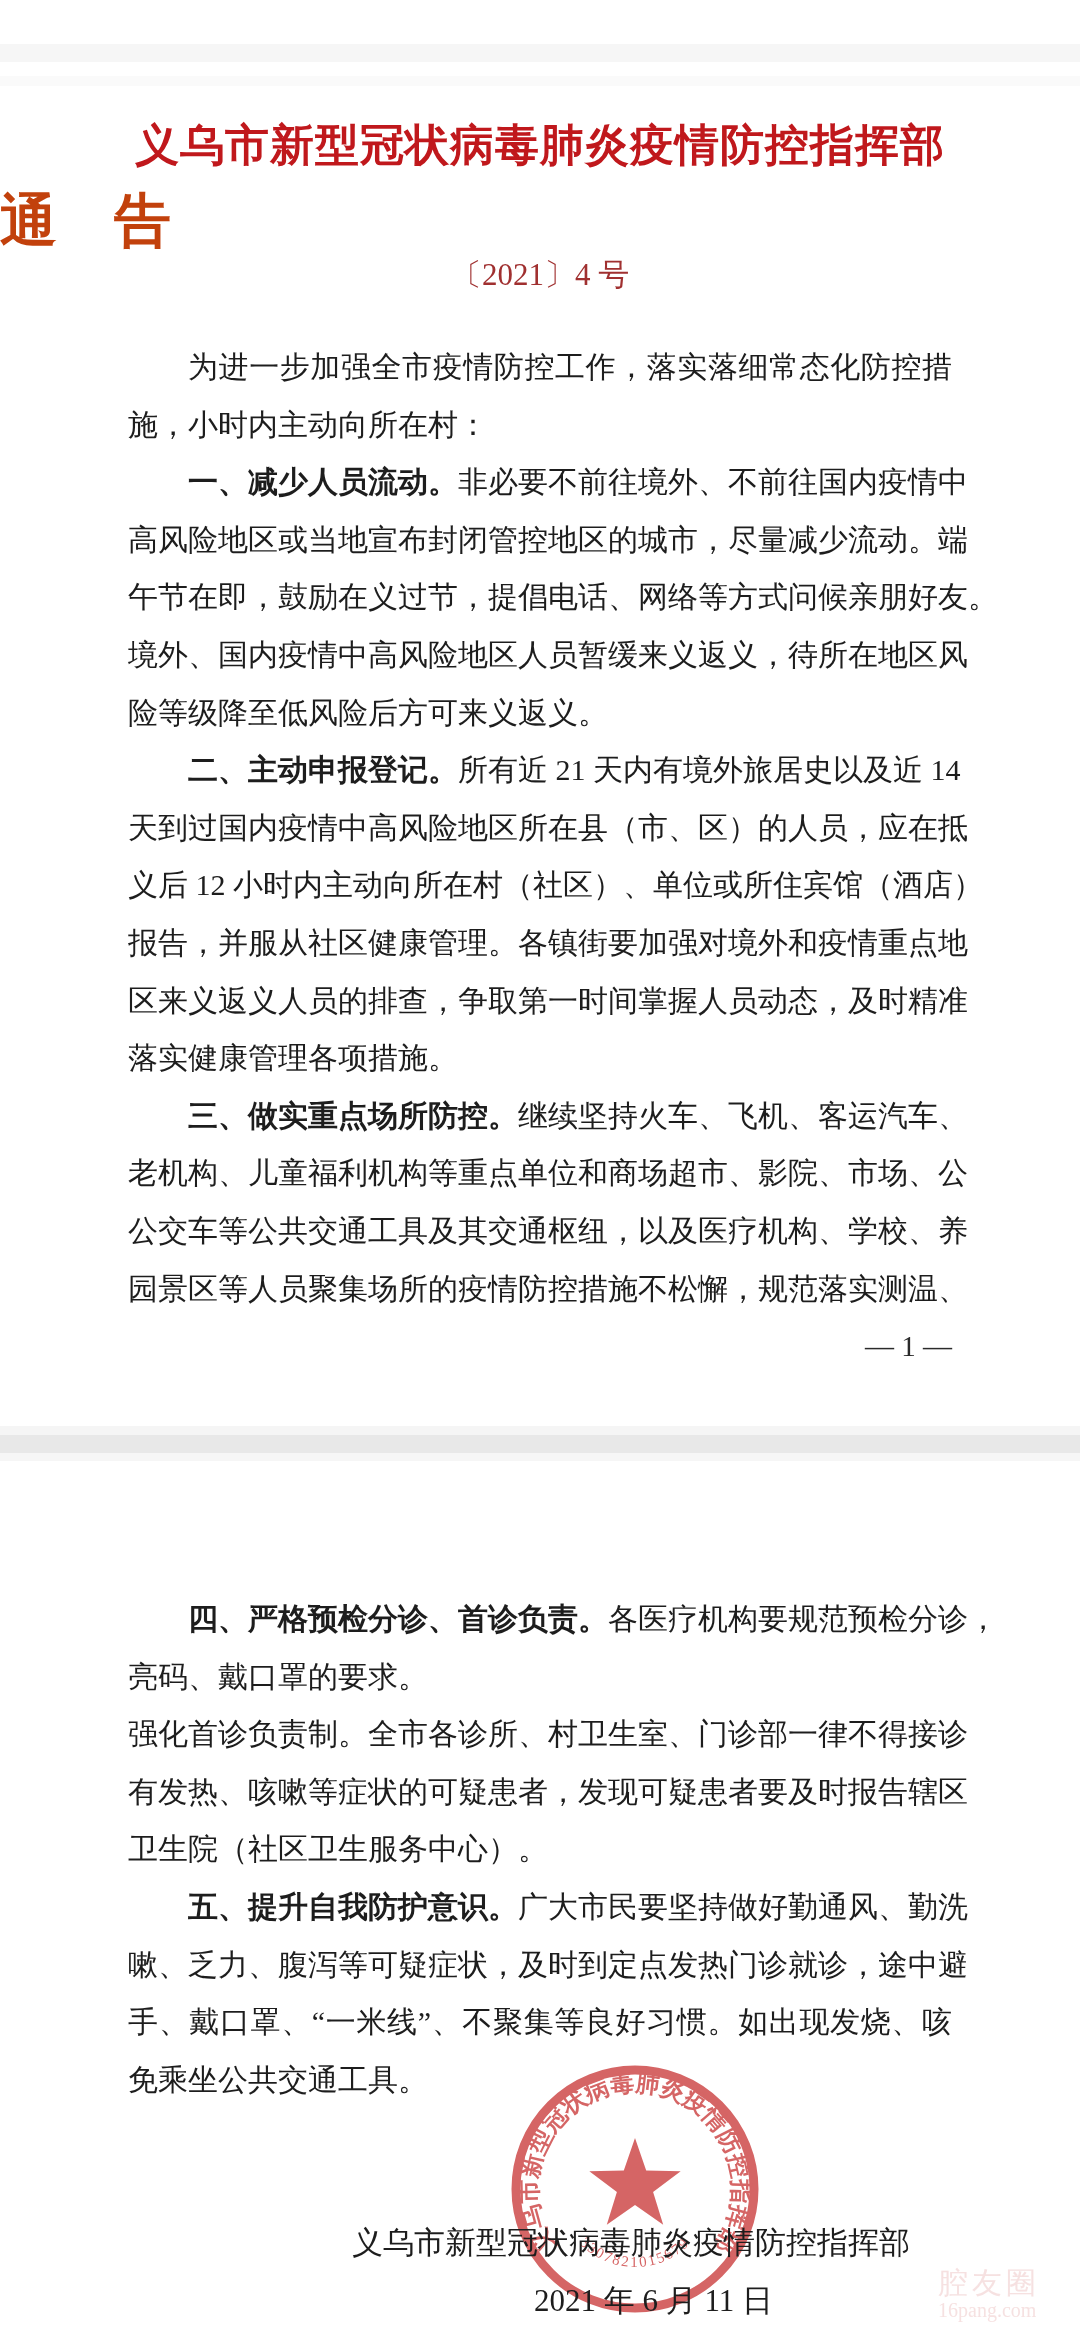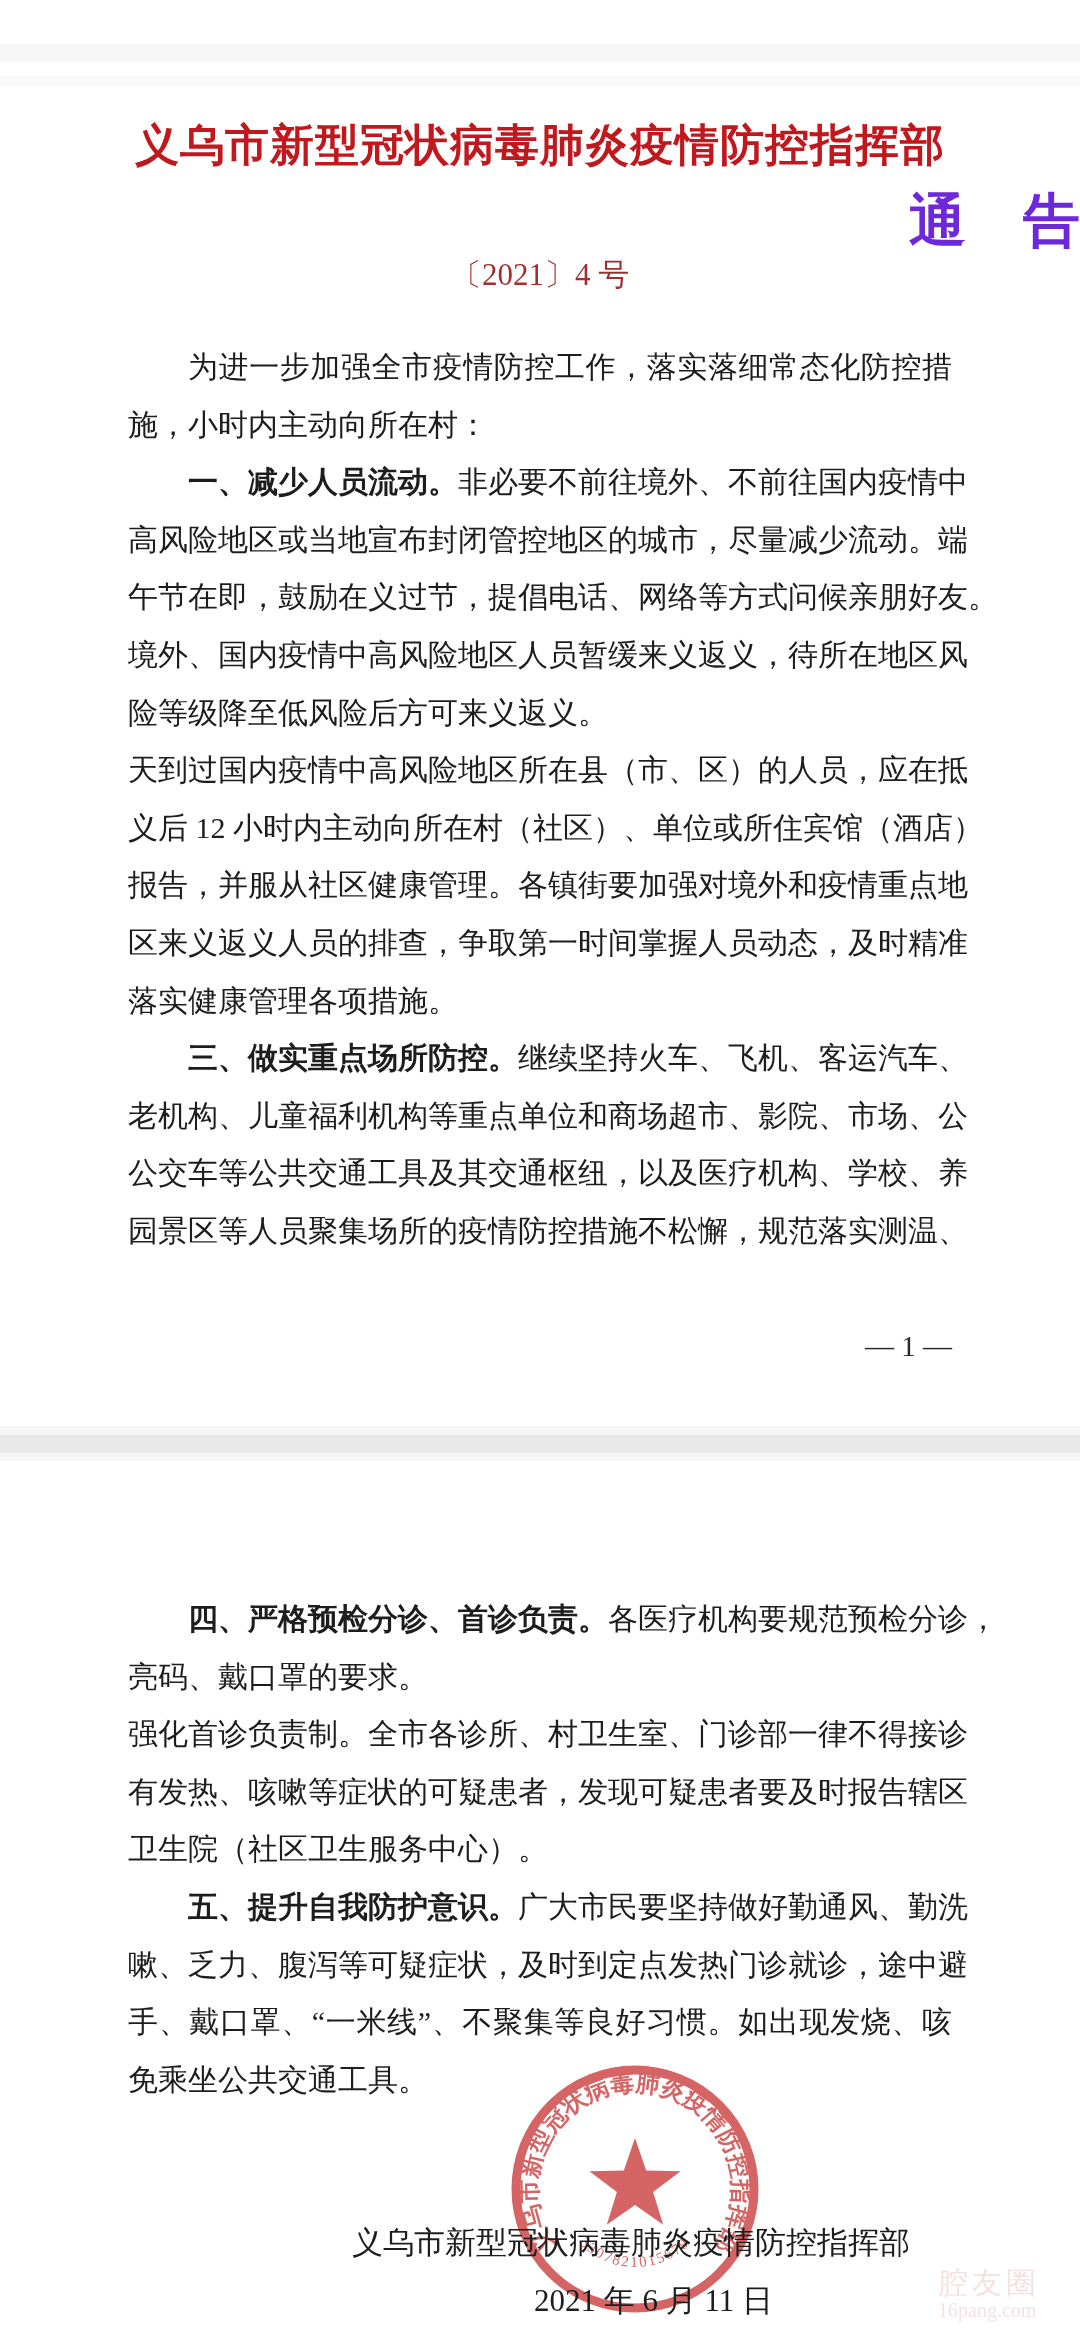--- a/index.html
+++ b/index.html
@@ -12,22 +12,22 @@
   .strip.s2{top:76px;height:10px;background:#fafafa;}
   .strip.sep-a{top:1426px;height:9px;background:#f5f5f5;}
   .strip.sep-b{top:1435px;height:18px;background:#e8e8e8;}
   .strip.sep-c{top:1453px;height:8px;background:#f6f6f6;}
 
   .org-title{
     position:absolute;top:116px;left:0;width:1080px;text-align:center;
     font-size:44px;font-weight:bold;color:#c0181c;letter-spacing:1px;line-height:60px;
   }
   .doc-type{
-    position:absolute;top:188px;left:0;width:1080px;text-align:right;
-    font-size:57px;font-weight:bold;color:#6d28d9;line-height:66px;
+    position:absolute;top:188px;left:0;width:1080px;text-align:left;
+    font-size:57px;font-weight:bold;color:#c2410c;line-height:66px;
   }
   .doc-no{
     position:absolute;top:253px;left:0;width:1080px;text-align:center;
     font-size:31px;color:#a03030;line-height:44px;
   }
 
   .body-block{position:absolute;left:128px;width:824px;}
   #page1-body{top:338px;}
   #page2-body{top:1590px;}
   .line{
@@ -69,20 +69,21 @@
   <div class="doc-no">〔2021〕4 号</div>
 
   <div class="body-block" id="page1-body">
       <div class="line ind"><span>为进一步加强全市疫情防控工作，落实落细常态化防控措</span></div>
       <div class="line last"><span>施，小时内主动向所在村：</span></div>
       <div class="line ind"><span class="b">一、减少人员流动。</span><span>非必要不前往境外、不前往国内疫情中</span></div>
       <div class="line"><span>高风险地区或当地宣布封闭管控地区的城市，尽量减少流动。端</span></div>
       <div class="line"><span>午节在即，鼓励在义过节，提倡电话、网络等方式问候亲朋好友。</span></div>
       <div class="line"><span>境外、国内疫情中高风险地区人员暂缓来义返义，待所在地区风</span></div>
       <div class="line last"><span>险等级降至低风险后方可来义返义。</span></div>
+      <div class="line ind"><span class="b">二、主动申报登记。</span><span>所有近 21 天内有境外旅居史以及近 14</span></div>
       <div class="line"><span>天到过国内疫情中高风险地区所在县（市、区）的人员，应在抵</span></div>
       <div class="line"><span>义后 12 小时内主动向所在村（社区）、单位或所住宾馆（酒店）</span></div>
       <div class="line"><span>报告，并服从社区健康管理。各镇街要加强对境外和疫情重点地</span></div>
       <div class="line"><span>区来义返义人员的排查，争取第一时间掌握人员动态，及时精准</span></div>
       <div class="line last"><span>落实健康管理各项措施。</span></div>
       <div class="line ind"><span class="b">三、做实重点场所防控。</span><span>继续坚持火车、飞机、客运汽车、</span></div>
       <div class="line"><span>老机构、儿童福利机构等重点单位和商场超市、影院、市场、公</span></div>
       <div class="line"><span>公交车等公共交通工具及其交通枢纽，以及医疗机构、学校、养</span></div>
       <div class="line"><span>园景区等人员聚集场所的疫情防控措施不松懈，规范落实测温、</span></div>
     </div>

